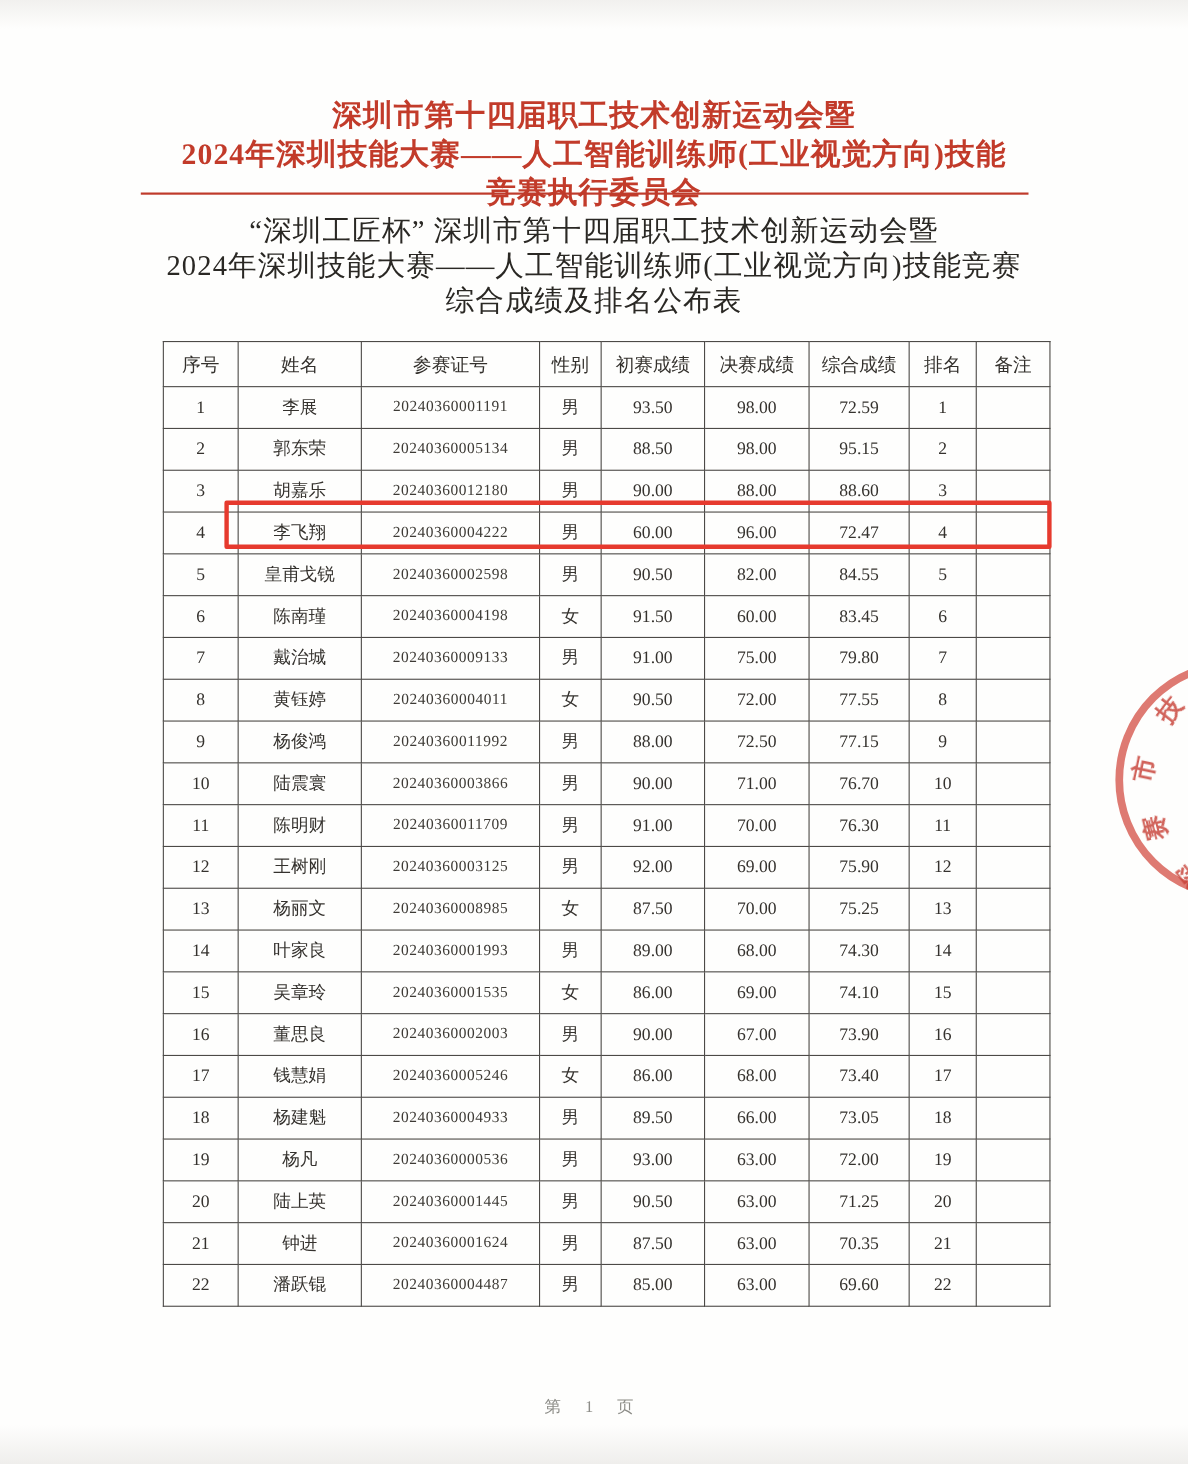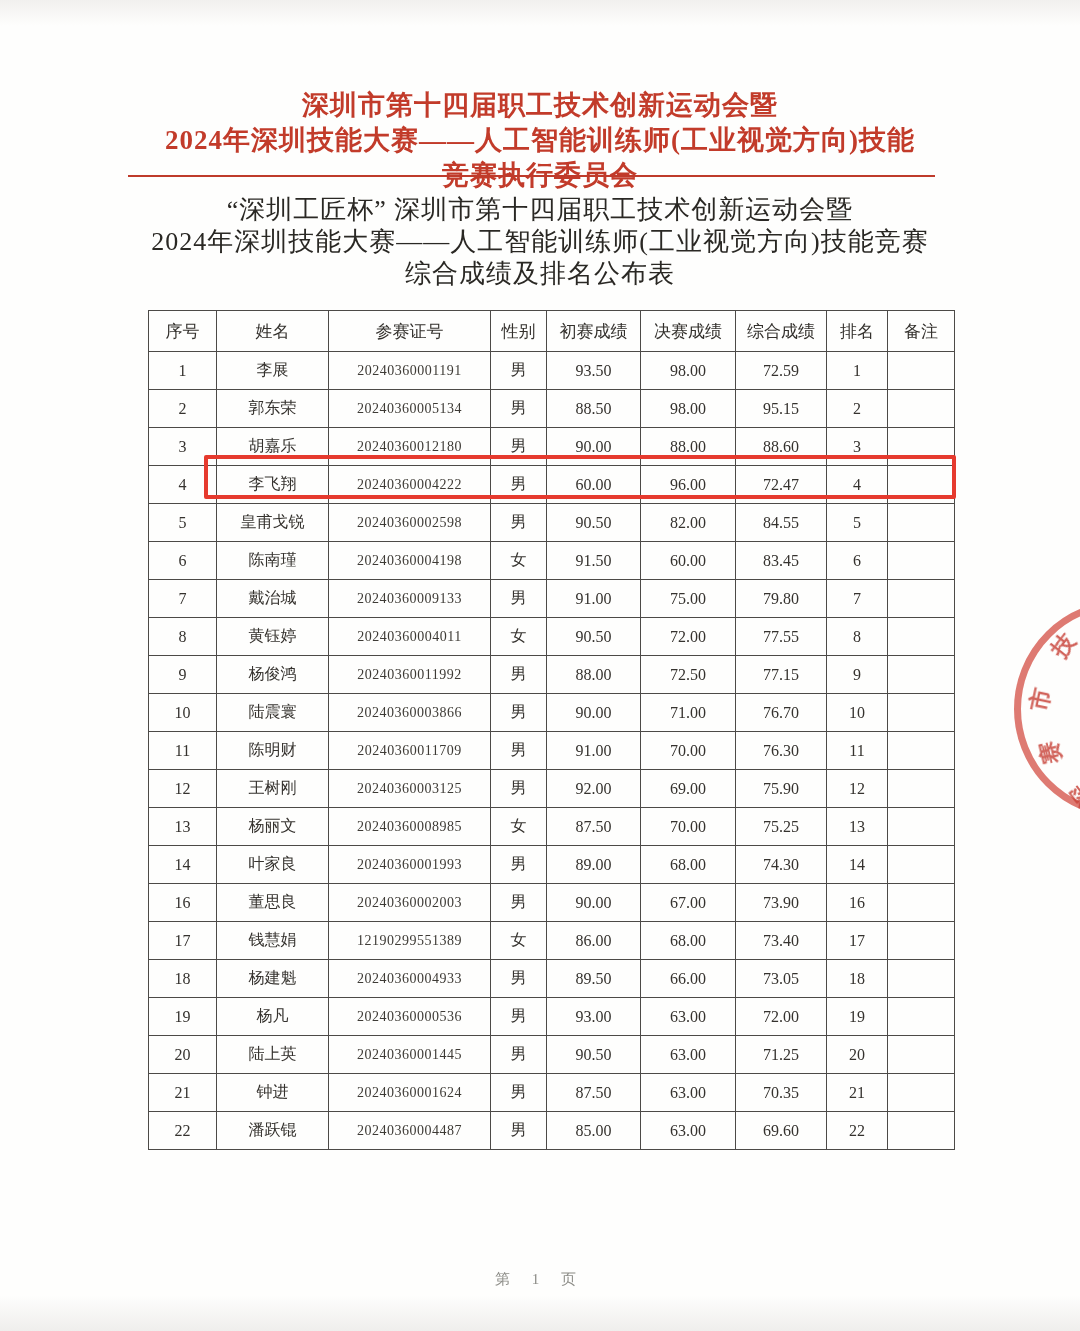--- a/index.html
+++ b/index.html
@@ -269,34 +269,45 @@
           <td>叶家良</td>
           <td>20240360001993</td>
           <td>男</td>
           <td>89.00</td>
           <td>68.00</td>
           <td>74.30</td>
           <td>14</td>
           <td></td>
         </tr>
         <tr>
+          <td>15</td>
+          <td>吴章玲</td>
+          <td>20240360001535</td>
+          <td>女</td>
+          <td>86.00</td>
+          <td>69.00</td>
+          <td>74.10</td>
+          <td>15</td>
+          <td></td>
+        </tr>
+        <tr>
           <td>16</td>
           <td>董思良</td>
           <td>20240360002003</td>
           <td>男</td>
           <td>90.00</td>
           <td>67.00</td>
           <td>73.90</td>
           <td>16</td>
           <td></td>
         </tr>
         <tr>
           <td>17</td>
           <td>钱慧娟</td>
-          <td>12190299551389</td>
+          <td>20240360005246</td>
           <td>女</td>
           <td>86.00</td>
           <td>68.00</td>
           <td>73.40</td>
           <td>17</td>
           <td></td>
         </tr>
         <tr>
           <td>18</td>
           <td>杨建魁</td>

